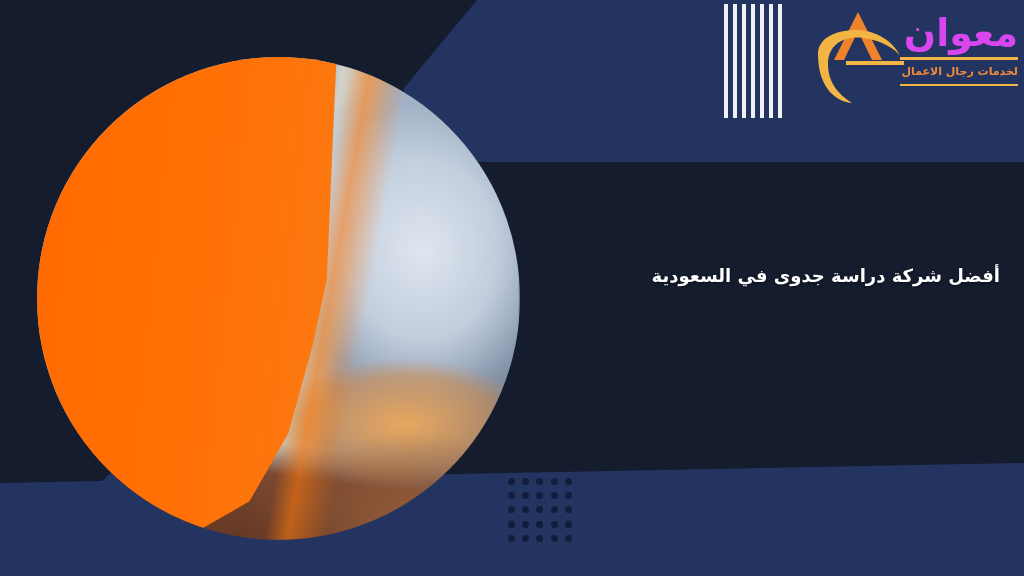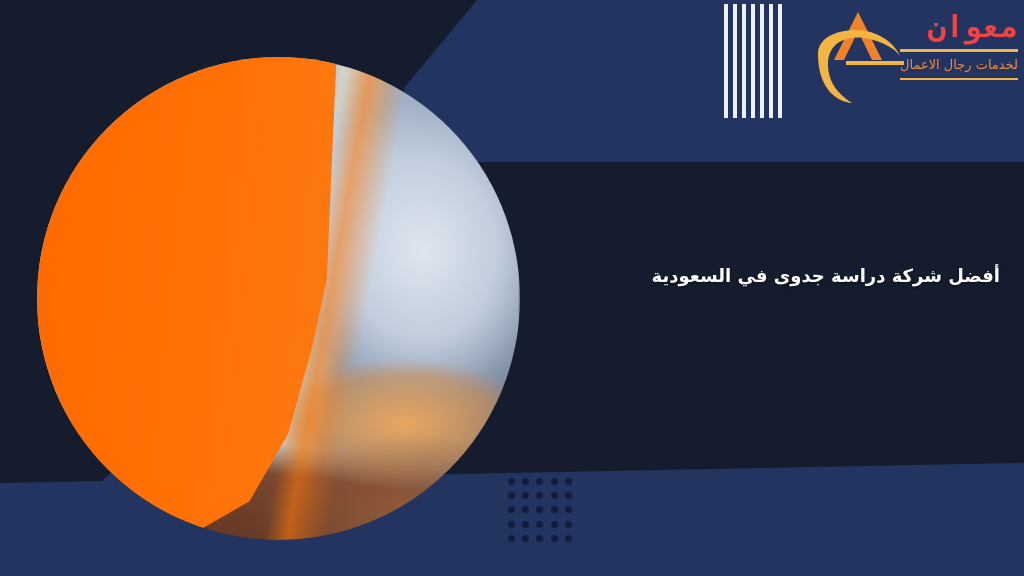--- a/index.html
+++ b/index.html
@@ -164,37 +164,36 @@
   }
   .logo-text {
     position: absolute;
     right: 0;
     top: 8px;
     width: 118px;
     direction: rtl;
     text-align: right;
   }
   .logo-word {
-    color: #ef4444;
-    font-size: 30px;
+    color: #d946ef;
+    font-size: 38px;
     font-weight: bold;
     line-height: 1.05;
     letter-spacing: -1px;
-    font-family: Liberation Mono, monospace;
   }
   .logo-rule {
     height: 3px;
     background: #f2b544;
     margin: 3px 0 5px 0;
     width: 100%;
   }
   .logo-tagline {
     color: #f08a3c;
-    font-size: 13px;
-    font-weight: normal;
+    font-size: 11px;
+    font-weight: bold;
     line-height: 1.2;
     white-space: nowrap;
   }
   .logo-rule-2 {
     height: 2px;
     background: #f2b544;
     margin-top: 6px;
     width: 100%;
   }
 </style>

